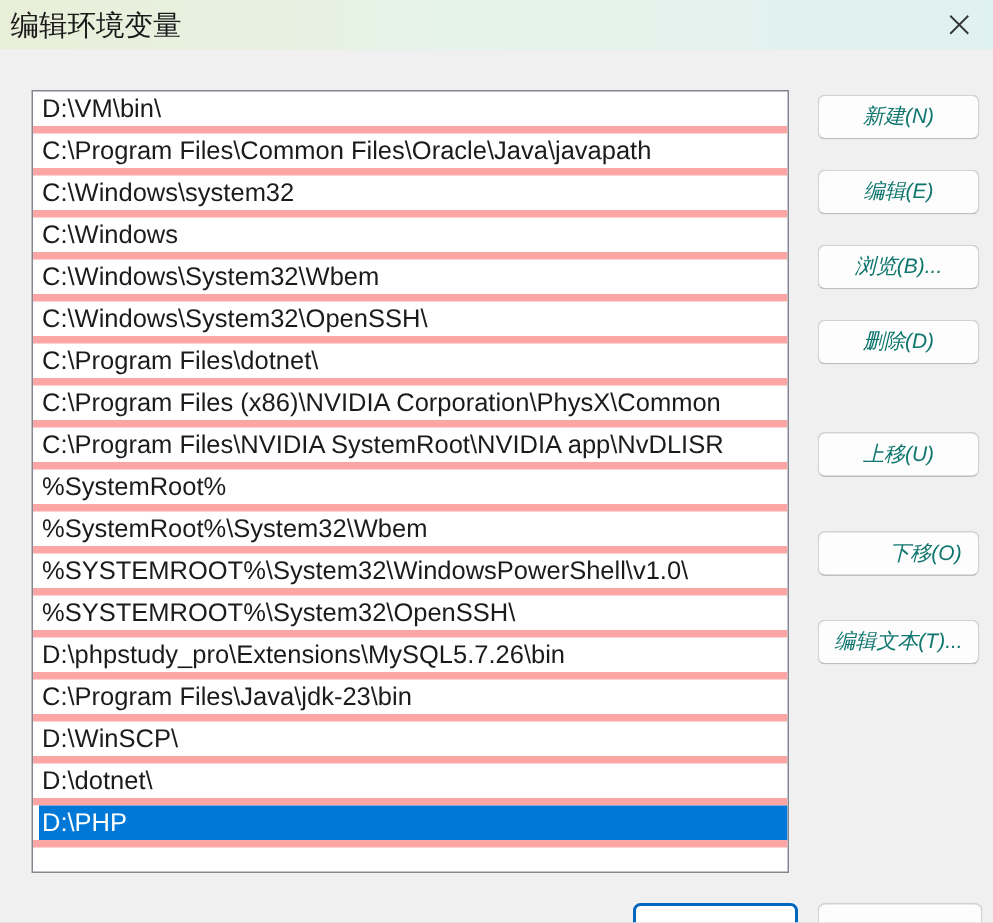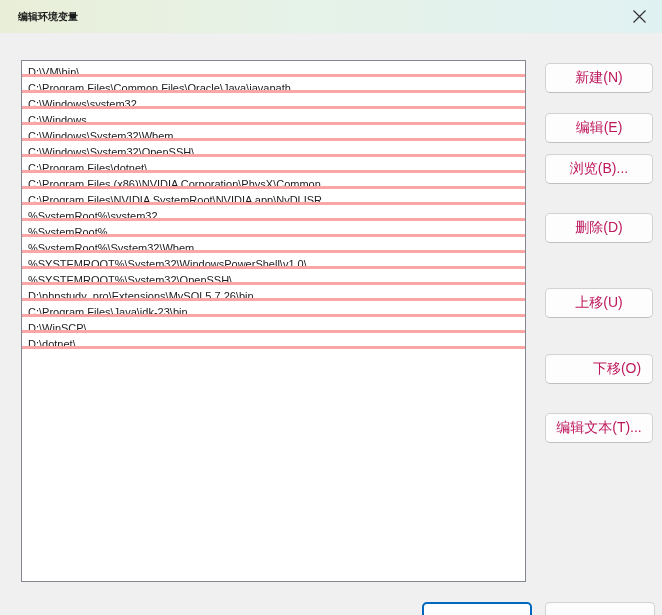--- a/index.html
+++ b/index.html
@@ -8,53 +8,53 @@
     position:relative;width:662px;height:615px;overflow:hidden;
     background:#f0f0f0;outline:1px solid #bdbdbd;
   }
   
   .titlebar{
     position:absolute;left:0;top:0;width:662px;height:33px;
     background:linear-gradient(90deg,#e9eed8 0%,#e6f3e8 45%,#e0f1f2 100%);
     display:flex;align-items:center;
   }
   .titlebar .title{
-    padding-left:18px;font-size:10px;color:#1a1a1a;white-space:nowrap;font-weight:bold;
+    padding-left:7px;font-size:19px;color:#1a1a1a;white-space:nowrap;
   }
   .close-btn{
     position:absolute;right:0;top:0;width:46px;height:33px;
     display:flex;align-items:center;justify-content:center;cursor:default;
   }
   
   .listbox{
     position:absolute;left:21px;top:60px;width:505px;height:522px;
     background:#ffffff;border:1px solid #838790;box-sizing:border-box;
     overflow:hidden;
   }
   .row{
-    height:16px;line-height:23px;box-sizing:border-box;
-    border-bottom:3px solid #fca5a5;
-    padding-left:6px;font-size:11px;color:#1b1b1b;
+    height:28px;line-height:23px;box-sizing:border-box;
+    border-bottom:5px solid #fca5a5;
+    padding-left:6px;font-size:17px;color:#1b1b1b;
     white-space:nowrap;overflow:hidden;
   }
   .row.selected{
     background:linear-gradient(90deg,#ffffff 0,#ffffff 4px,var(--sel,#0078d7) 4px);
     color:var(--sel-text,#ffffff);
   }
   
   .btn{
     position:absolute;left:545px;width:108px;height:30px;box-sizing:border-box;
     background:#fdfdfd;border:1px solid #d2d2d2;border-bottom-color:#bfbfbf;
-    border-radius:5px;font-size:14px;color:#be185d;
+    border-radius:5px;font-size:14px;color:#0f766e;
     display:flex;align-items:center;justify-content:center;
-    cursor:default;white-space:nowrap;
+    cursor:default;white-space:nowrap;font-style:italic;
   }
   .btn-new{top:63px;}
   .btn-edit{top:113px;}
-  .btn-browse{top:154px;}
+  .btn-browse{top:163px;}
   .btn-delete{top:213px;}
   .btn-up{top:288px;}
   .btn-down{top:354px;padding-left:36px;}
   .btn-edittext{top:413px;text-align:right;}
   .btn-ok{
     left:422px;top:602px;width:110px;height:30px;
     background:#ffffff;border:2px solid var(--accent,#0067c0);border-radius:5px;
   }
   .btn-cancel{left:545px;top:602px;width:110px;height:30px;}
 </style>
@@ -76,29 +76,29 @@
   <div class="listbox">
       <div class="row">D:\VM\bin\</div>
       <div class="row">C:\Program Files\Common Files\Oracle\Java\javapath</div>
       <div class="row">C:\Windows\system32</div>
       <div class="row">C:\Windows</div>
       <div class="row">C:\Windows\System32\Wbem</div>
       <div class="row">C:\Windows\System32\OpenSSH\</div>
       <div class="row">C:\Program Files\dotnet\</div>
       <div class="row">C:\Program Files (x86)\NVIDIA Corporation\PhysX\Common</div>
       <div class="row">C:\Program Files\NVIDIA SystemRoot\NVIDIA app\NvDLISR</div>
-      <div class="row">%SystemRoot%\system32</div>
       <div class="row">%SystemRoot%</div>
       <div class="row">%SystemRoot%\System32\Wbem</div>
       <div class="row">%SYSTEMROOT%\System32\WindowsPowerShell\v1.0\</div>
       <div class="row">%SYSTEMROOT%\System32\OpenSSH\</div>
       <div class="row">D:\phpstudy_pro\Extensions\MySQL5.7.26\bin</div>
       <div class="row">C:\Program Files\Java\jdk-23\bin</div>
       <div class="row">D:\WinSCP\</div>
       <div class="row">D:\dotnet\</div>
+      <div class="row selected">D:\PHP</div>
     </div>
 
   <div class="btn btn-new">新建(N)</div>
   <div class="btn btn-edit">编辑(E)</div>
   <div class="btn btn-browse">浏览(B)...</div>
   <div class="btn btn-delete">删除(D)</div>
   <div class="btn btn-up">上移(U)</div>
   <div class="btn btn-down">下移(O)</div>
   <div class="btn btn-edittext">编辑文本(T)...</div>
 

